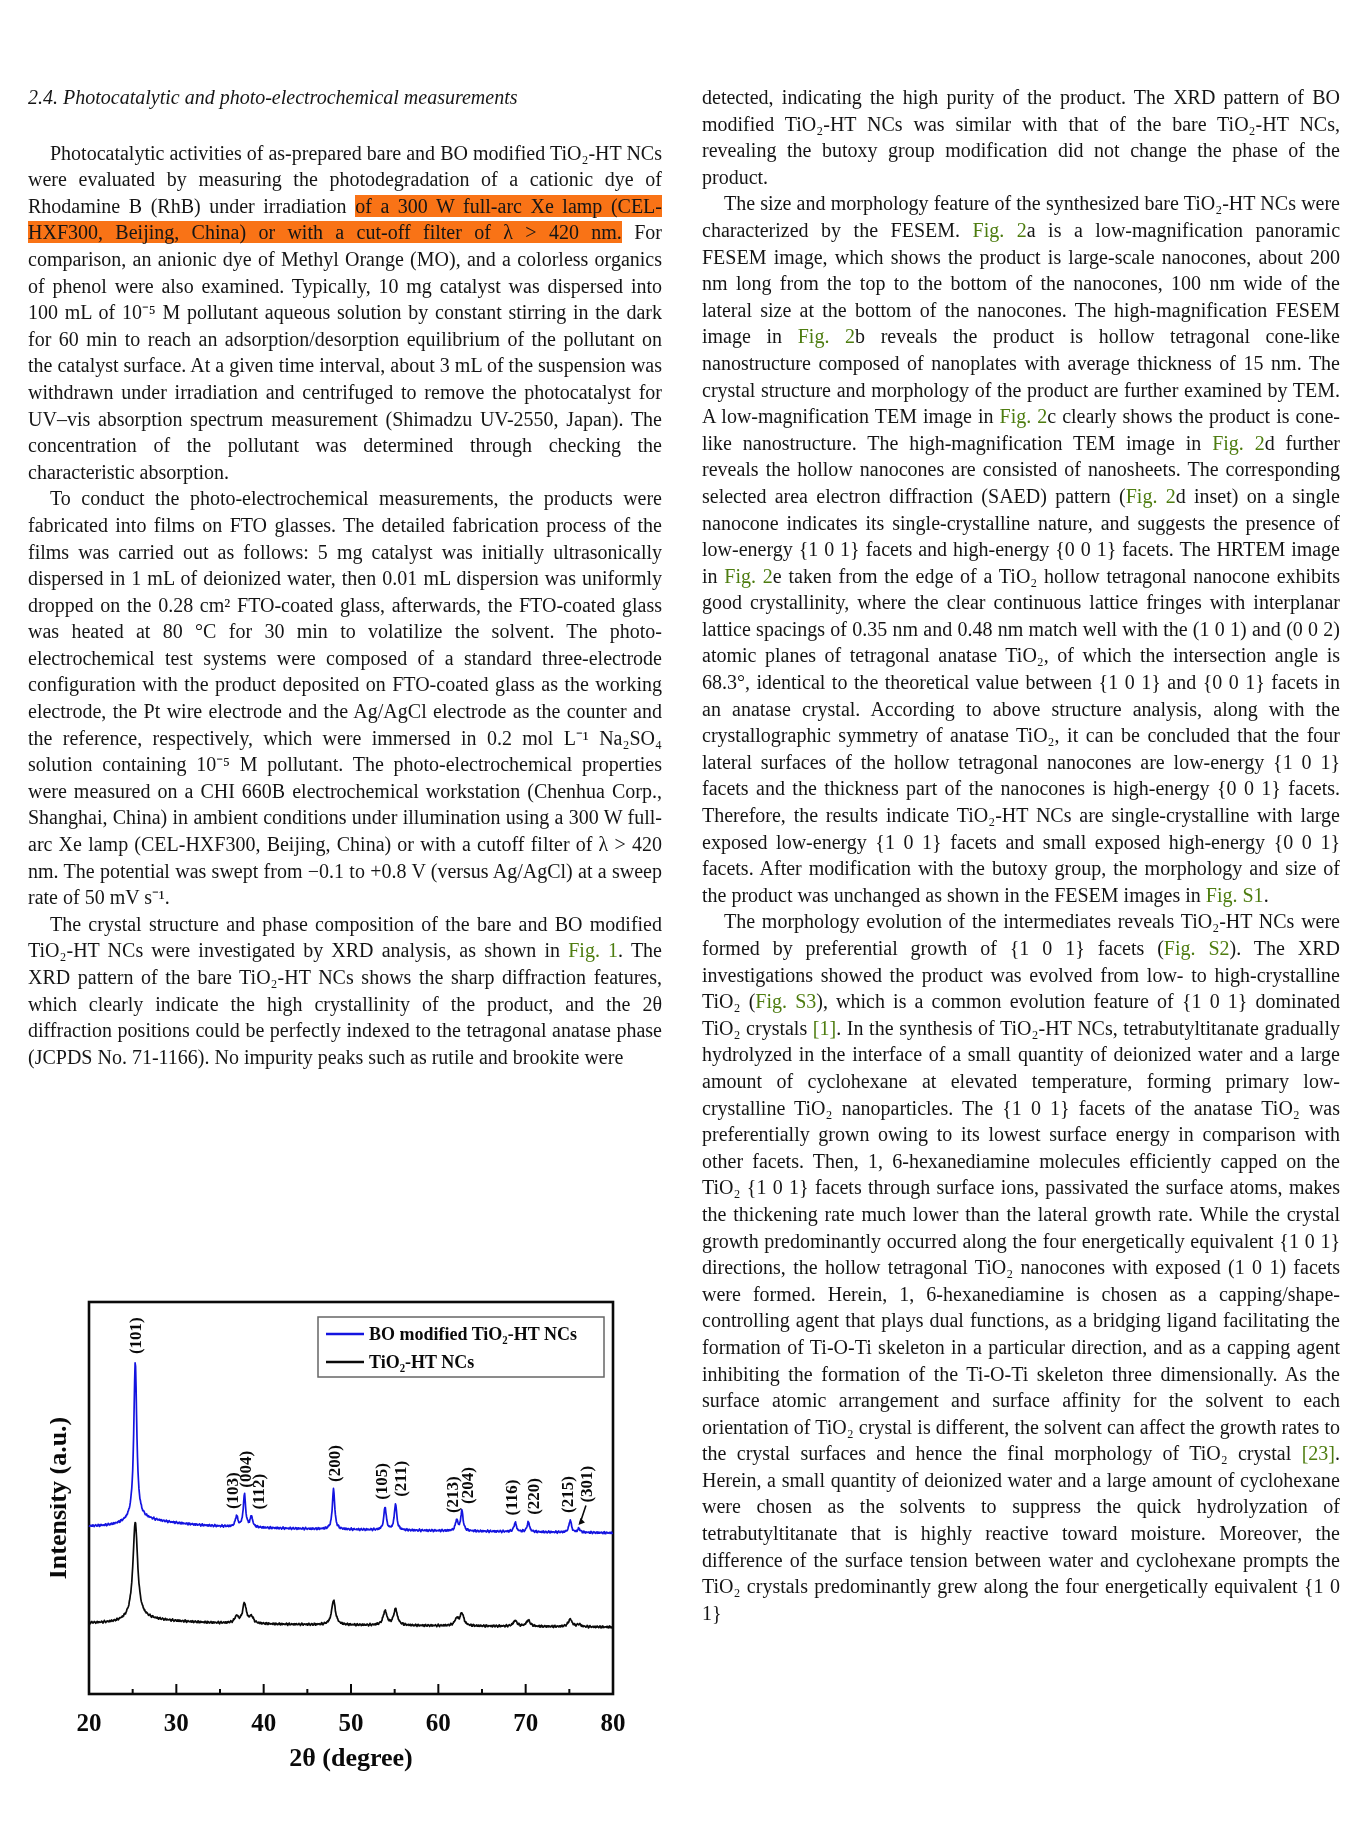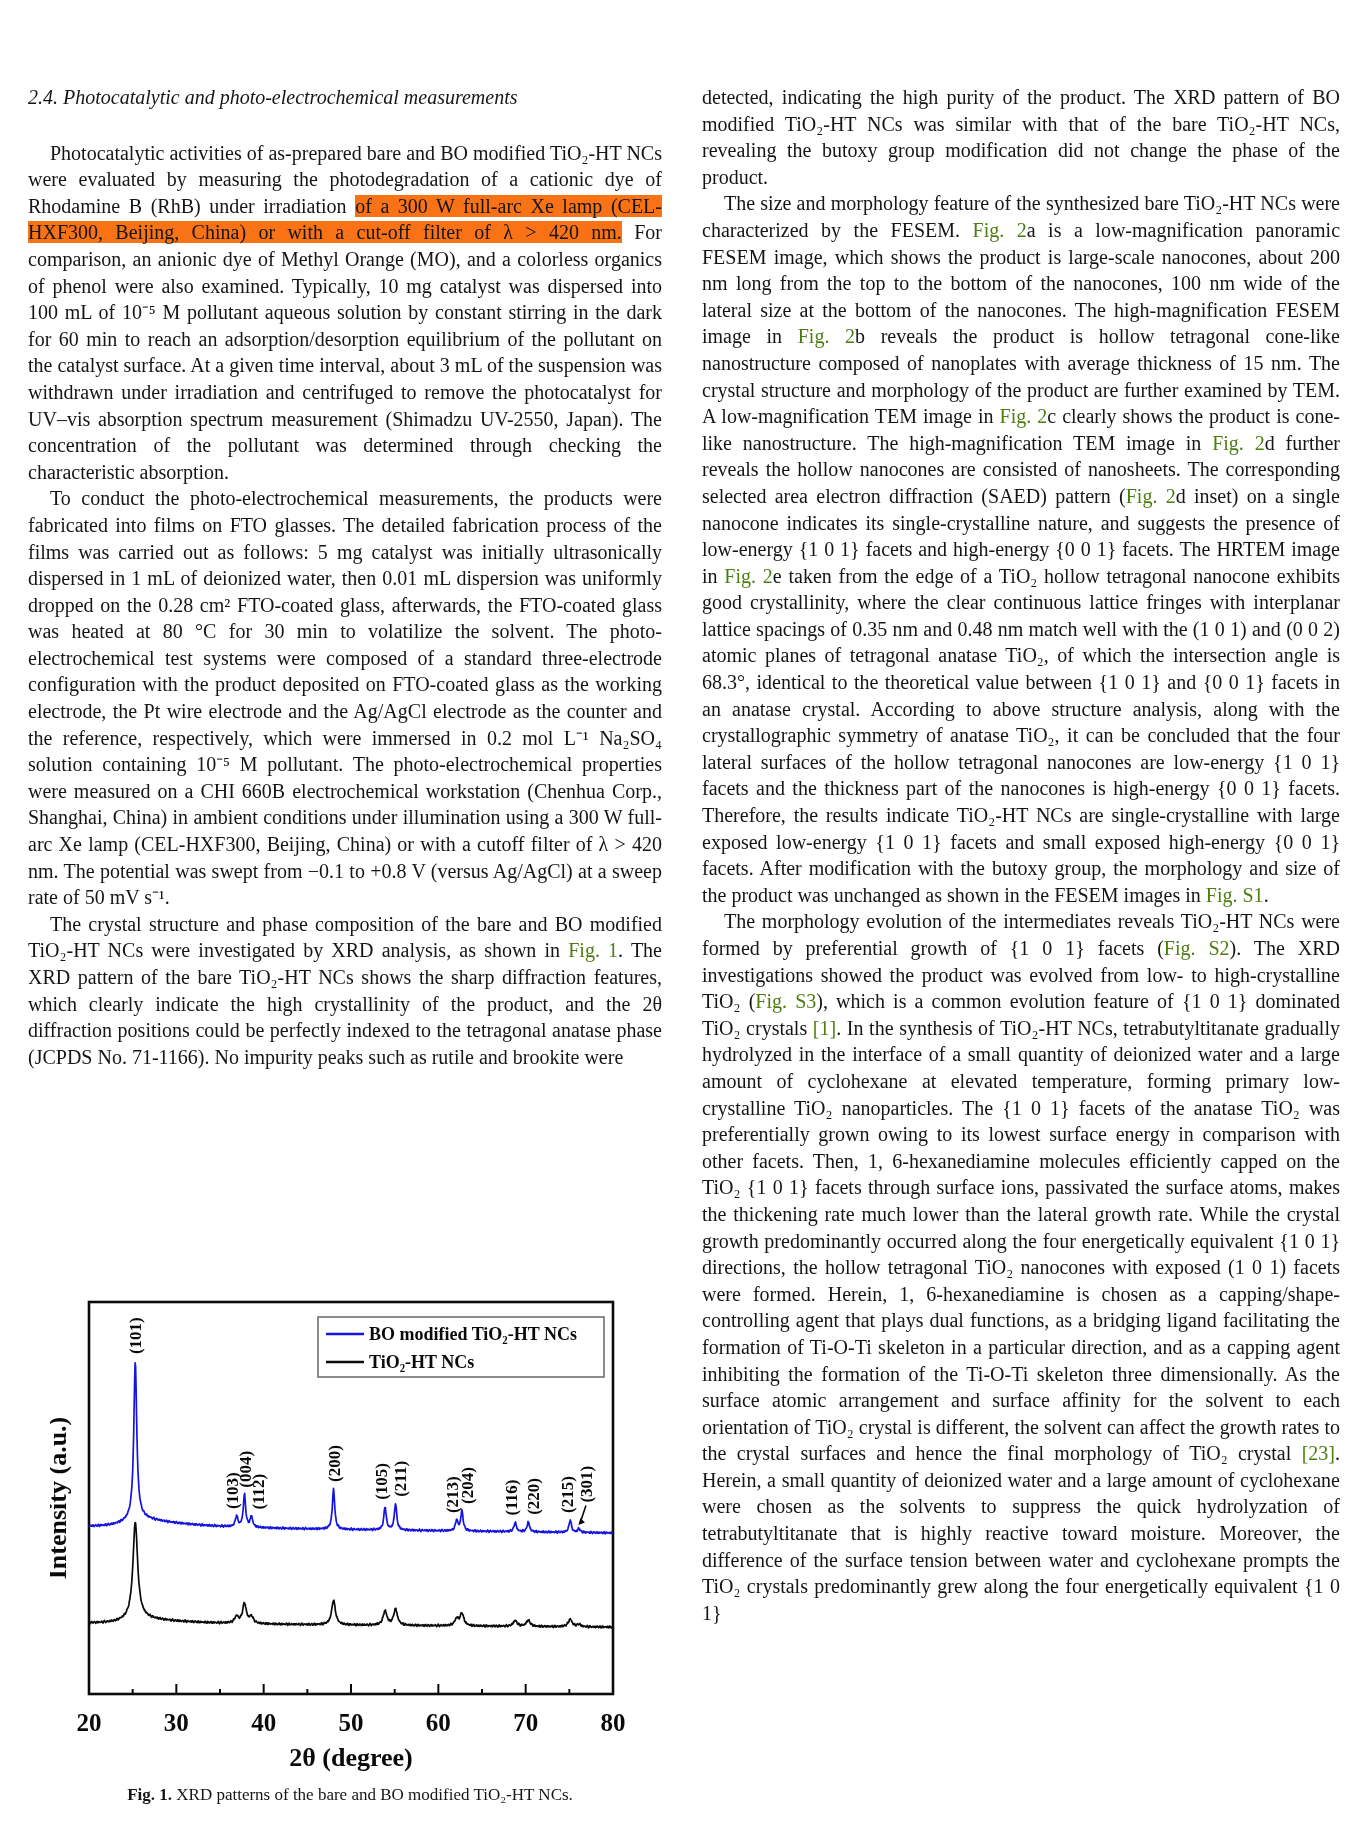--- a/index.html
+++ b/index.html
@@ -80,23 +80,20 @@
         <text x="523.2" y="219.0" transform="rotate(-90 523.2 219.0)" font-family="&quot;Liberation Serif&quot;, serif" font-size="17" font-weight="bold" fill="#0a0a0a">(215)</text>
         <text x="541.9" y="208.6" transform="rotate(-90 541.9 208.6)" font-family="&quot;Liberation Serif&quot;, serif" font-size="17" font-weight="bold" fill="#0a0a0a">(301)</text>
         <line x1="535.9399999999998" y1="211.60079287102153" x2="529.9399999999998" y2="229.60079287102153" stroke="#0a0a0a" stroke-width="1.6"></line>
         <polygon points="528.4399999999998,231.10079287102153 534.9399999999998,228.60079287102153 530.4399999999998,224.10079287102153" fill="#0a0a0a"></polygon>
         <rect x="268" y="23" width="286" height="60" fill="#ffffff" stroke="#666666" stroke-width="1.5"></rect>
         <line x1="276" y1="40" x2="314" y2="40" stroke="#1414e0" stroke-width="2.4"></line>
         <text x="319" y="46" font-family="&quot;Liberation Serif&quot;, serif" font-size="18" font-weight="bold" fill="#0a0a0a">BO modified TiO₂-HT NCs</text>
         <line x1="276" y1="68" x2="314" y2="68" stroke="#0a0a0a" stroke-width="2.4"></line>
         <text x="319" y="74" font-family="&quot;Liberation Serif&quot;, serif" font-size="18" font-weight="bold" fill="#0a0a0a">TiO₂-HT NCs</text>
       </svg>
-    <div class="caption">
-      <span class="cap-b">Fig. 1.</span><span> XRD patterns of the bare and BO modified TiO₂-HT NCs.</span>
-    </div>
   </div>
 
   <div class="col right">
     <p>detected, indicating the high purity of the product. The XRD pattern of BO modified TiO₂-HT NCs was similar with that of the bare TiO₂-HT NCs, revealing the butoxy group modification did not change the phase of the product.</p>
     <p class="ind"><span>The size and morphology feature of the synthesized bare TiO₂-HT NCs were characterized by the FESEM. </span><span class="xref">Fig. 2</span><span>a is a low-magnification panoramic FESEM image, which shows the product is large-scale nanocones, about 200 nm long from the top to the bottom of the nanocones, 100 nm wide of the lateral size at the bottom of the nanocones. The high-magnification FESEM image in </span><span class="xref">Fig. 2</span><span>b reveals the product is hollow tetragonal cone-like nanostructure composed of nanoplates with average thickness of 15 nm. The crystal structure and morphology of the product are further examined by TEM. A low-magnification TEM image in </span><span class="xref">Fig. 2</span><span>c clearly shows the product is cone-like nanostructure. The high-magnification TEM image in </span><span class="xref">Fig. 2</span><span>d further reveals the hollow nanocones are consisted of nanosheets. The corresponding selected area electron diffraction (SAED) pattern (</span><span class="xref">Fig. 2</span><span>d inset) on a single nanocone indicates its single-crystalline nature, and suggests the presence of low-energy {1 0 1} facets and high-energy {0 0 1} facets. The HRTEM image in </span><span class="xref">Fig. 2</span><span>e taken from the edge of a TiO₂ hollow tetragonal nanocone exhibits good crystallinity, where the clear continuous lattice fringes with interplanar lattice spacings of 0.35 nm and 0.48 nm match well with the (1 0 1) and (0 0 2) atomic planes of tetragonal anatase TiO₂, of which the intersection angle is 68.3°, identical to the theoretical value between {1 0 1} and {0 0 1} facets in an anatase crystal. According to above structure analysis, along with the crystallographic symmetry of anatase TiO₂, it can be concluded that the four lateral surfaces of the hollow tetragonal nanocones are low-energy {1 0 1} facets and the thickness part of the nanocones is high-energy {0 0 1} facets. Therefore, the results indicate TiO₂-HT NCs are single-crystalline with large exposed low-energy {1 0 1} facets and small exposed high-energy {0 0 1} facets. After modification with the butoxy group, the morphology and size of the product was unchanged as shown in the FESEM images in </span><span class="xref">Fig. S1</span><span>.</span></p>
     <p class="ind"><span>The morphology evolution of the intermediates reveals TiO₂-HT NCs were formed by preferential growth of {1 0 1} facets (</span><span class="xref">Fig. S2</span><span>). The XRD investigations showed the product was evolved from low- to high-crystalline TiO₂ (</span><span class="xref">Fig. S3</span><span>), which is a common evolution feature of {1 0 1} dominated TiO₂ crystals </span><span class="xref">[1]</span><span>. In the synthesis of TiO₂-HT NCs, tetrabutyltitanate gradually hydrolyzed in the interface of a small quantity of deionized water and a large amount of cyclohexane at elevated temperature, forming primary low-crystalline TiO₂ nanoparticles. The {1 0 1} facets of the anatase TiO₂ was preferentially grown owing to its lowest surface energy in comparison with other facets. Then, 1, 6-hexanediamine molecules efficiently capped on the TiO₂ {1 0 1} facets through surface ions, passivated the surface atoms, makes the thickening rate much lower than the lateral growth rate. While the crystal growth predominantly occurred along the four energetically equivalent {1 0 1} directions, the hollow tetragonal TiO₂ nanocones with exposed (1 0 1) facets were formed. Herein, 1, 6-hexanediamine is chosen as a capping/shape-controlling agent that plays dual functions, as a bridging ligand facilitating the formation of Ti-O-Ti skeleton in a particular direction, and as a capping agent inhibiting the formation of the Ti-O-Ti skeleton three dimensionally. As the surface atomic arrangement and surface affinity for the solvent to each orientation of TiO₂ crystal is different, the solvent can affect the growth rates to the crystal surfaces and hence the final morphology of TiO₂ crystal </span><span class="xref">[23]</span><span>. Herein, a small quantity of deionized water and a large amount of cyclohexane were chosen as the solvents to suppress the quick hydrolyzation of tetrabutyltitanate that is highly reactive toward moisture. Moreover, the difference of the surface tension between water and cyclohexane prompts the TiO₂ crystals predominantly grew along the four energetically equivalent {1 0 1}</span></p>
   </div>
 
 </div>
 

